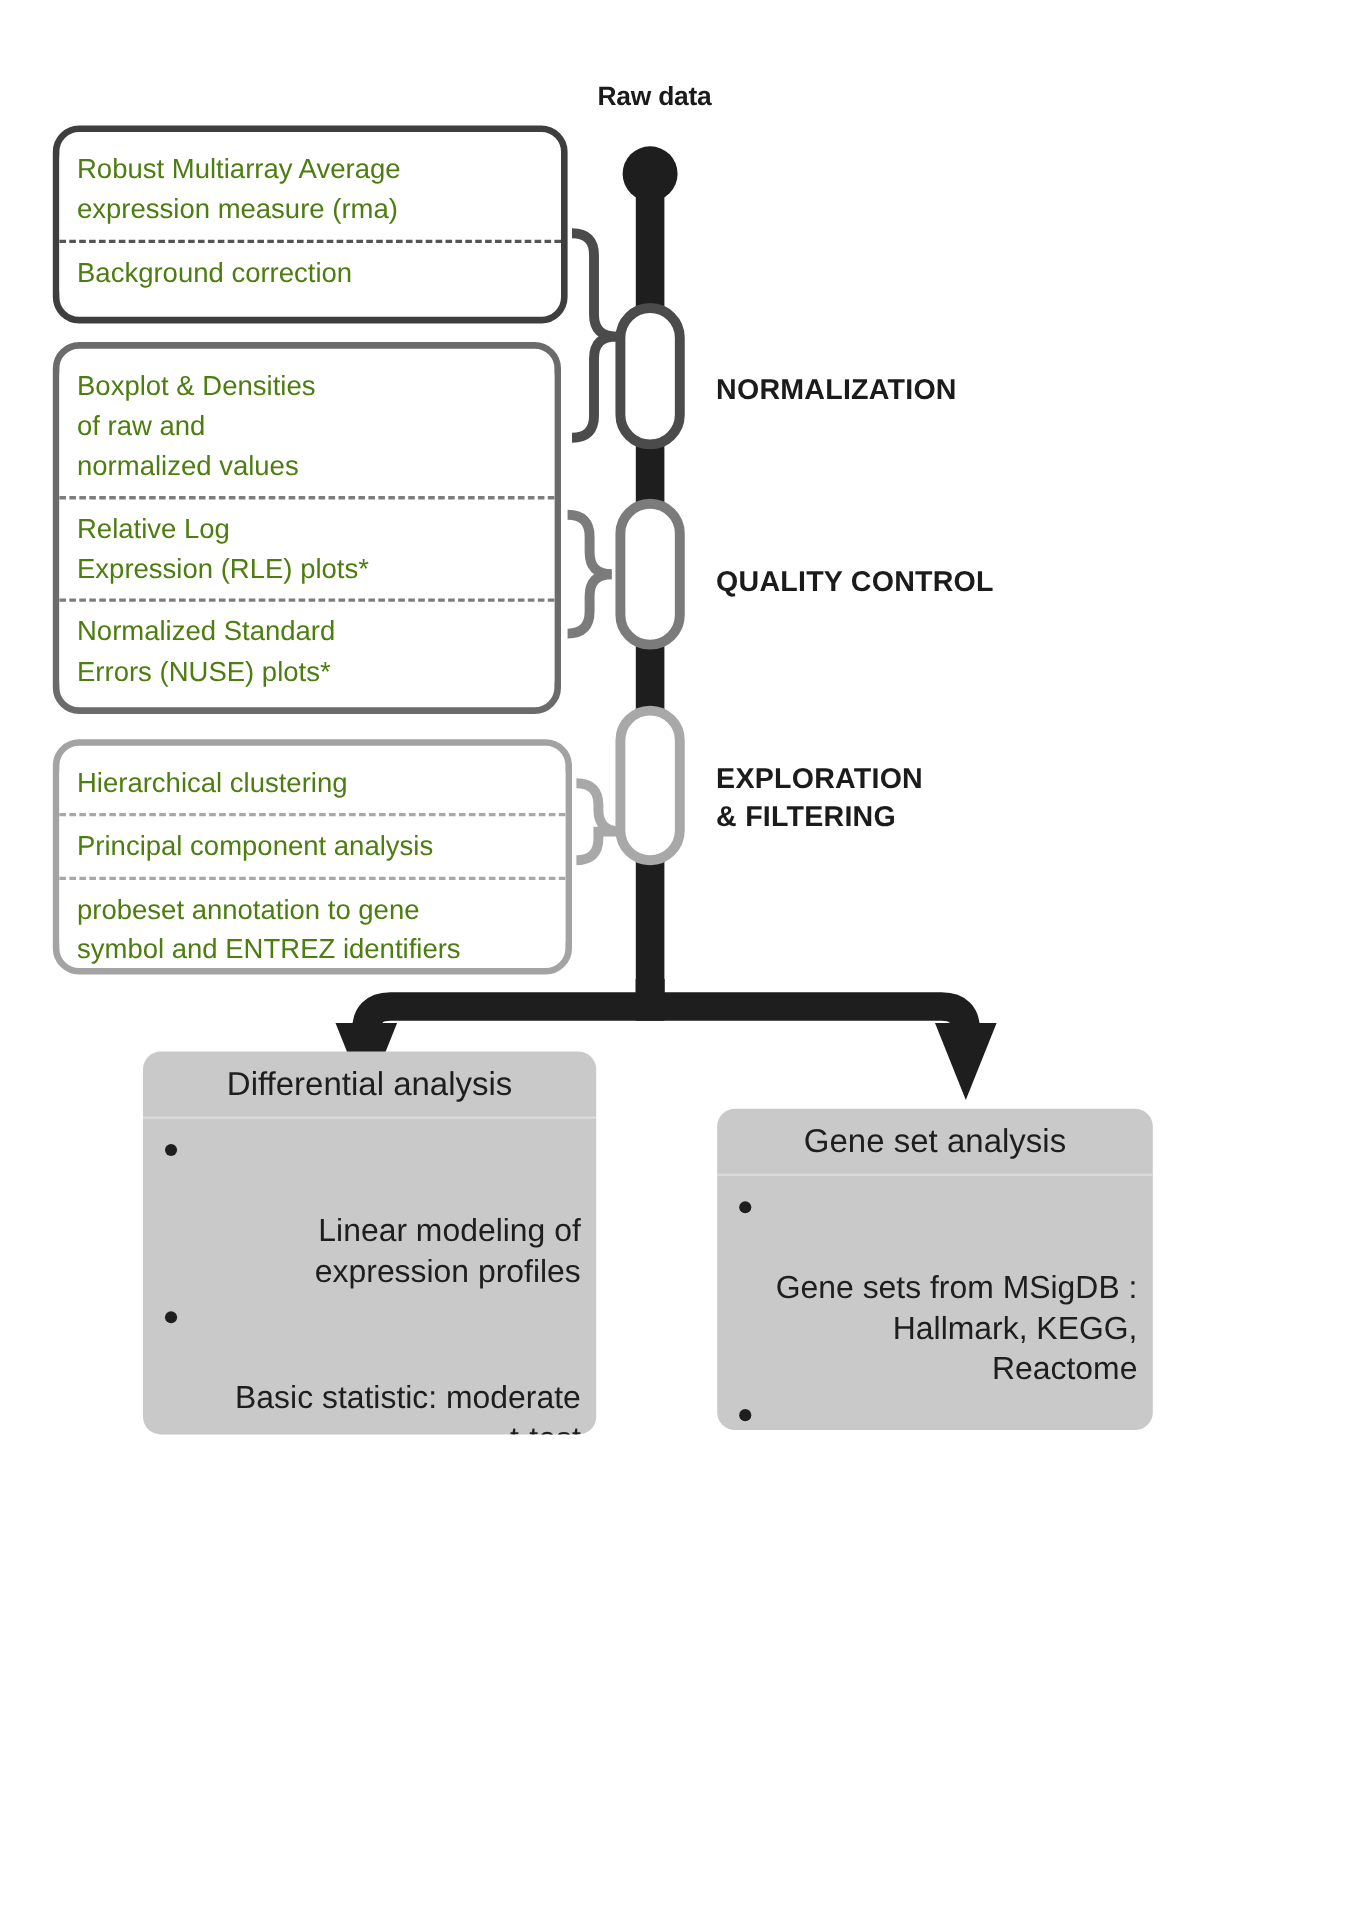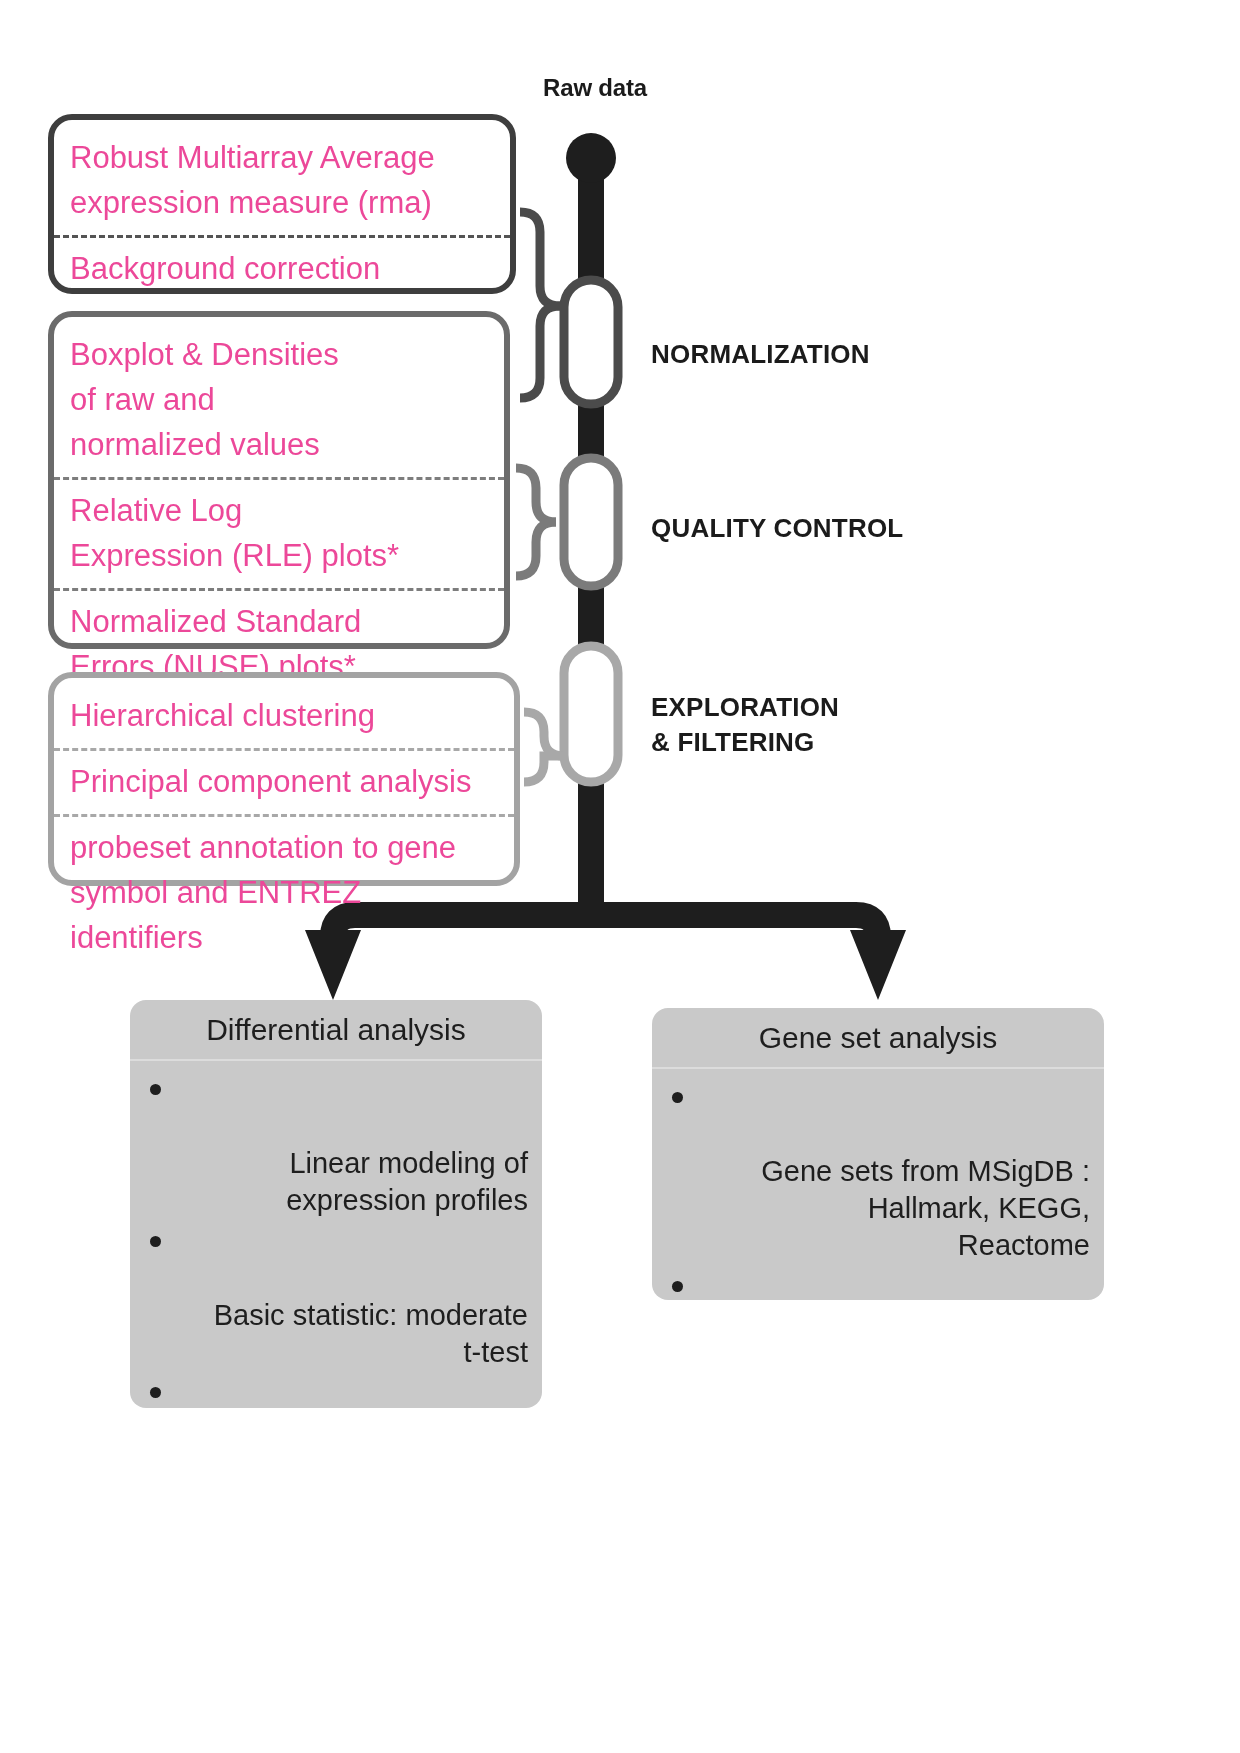--- a/index.html
+++ b/index.html
@@ -67,22 +67,22 @@
   }
   .card-inner {
     box-sizing: border-box;
     width: 100%;
     height: 100%;
     background: #ffffff;
     border-radius: 18px;
     padding: 0;
   }
   .card .seg {
-    font-size: 31px;
-    color: #ec4899;
+    font-size: 25px;
+    color: #4d7c0f;
     line-height: 1.45;
     padding: 9px 14px 9px 16px;
     white-space: pre-line;
   }
   .card .seg + .seg {
     border-top-style: dashed;
     border-top-width: 3px;
   }
 
   #card-normalization {
@@ -148,28 +148,28 @@
     left: 2px;
     top: 0.46em;
     width: 11px;
     height: 11px;
     border-radius: 50%;
     background: #1e1e1e;
   }
 
   #panel-differential {
     left: 130px;
-    top: 1000px;
+    top: 956px;
     width: 412px;
-    height: 408px;
+    height: 348px;
   }
   #panel-geneset {
     left: 652px;
     top: 1008px;
-    width: 452px;
+    width: 396px;
     height: 292px;
   }
   #panel-geneset .panel-list li { padding-left: 30px; }
 </style>
 </head>
 <body>
 
 <div id="canvas">
 
   <svg id="spine" viewBox="0 0 1240 1753">

